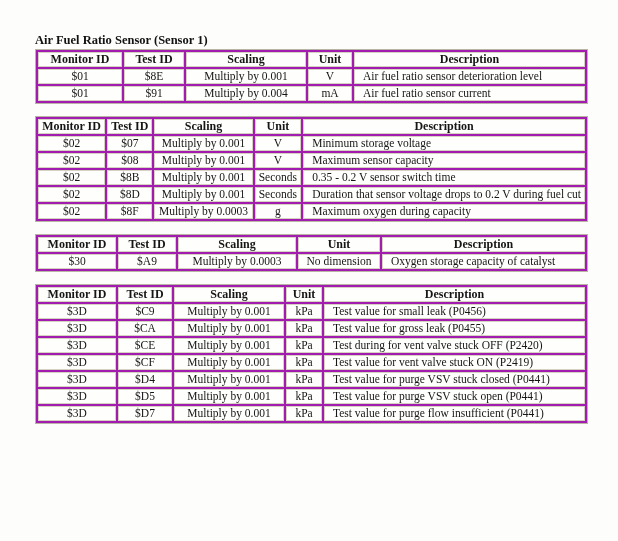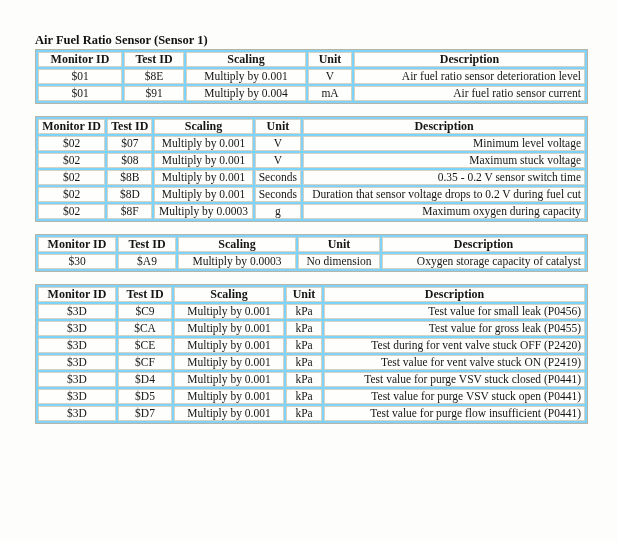--- a/index.html
+++ b/index.html
@@ -25,40 +25,40 @@
     font-weight: bold;
     font-size: 12.5px;
     line-height: 14px;
     margin: 0 0 2px 0;
     color: #121212;
   }
   table.data-table {
     border-collapse: separate;
     border-spacing: 2px;
     width: 553px;
-    background: #7dd3fc;
+    background: #a21caf;
     border: 1px solid #b9b5a5;
   }
   table.data-table th, table.data-table td {
     border: 1px solid #d6d2c2;
     background: #fefefc;
     padding: 0 3px;
     font-size: 11.5px;
     line-height: 13px;
     text-align: center;
     white-space: nowrap;
     overflow: hidden;
     color: #161616;
   }
   table.data-table th {
     font-weight: bold;
     font-size: 12px;
   }
   
-  table.data-table td:nth-child(5) { text-align: right; padding-left: 8px; }
+  table.data-table td:nth-child(5) { text-align: left; padding-left: 8px; }
 
   
   .tbl-afr      th:nth-child(1) { width: 76px; }
   .tbl-afr      th:nth-child(2) { width: 52px; }
   .tbl-afr      th:nth-child(3) { width: 112px; }
   .tbl-afr      th:nth-child(4) { width: 36px; }
 
   .tbl-ho2s     th:nth-child(1) { width: 62px; }
   .tbl-ho2s     th:nth-child(2) { width: 38px; }
   .tbl-ho2s     th:nth-child(3) { width: 98px; }
@@ -118,28 +118,28 @@
             <th>Unit</th>
             <th>Description</th>
           </tr>
         </thead>
         <tbody>
           <tr>
             <td>$02</td>
             <td>$07</td>
             <td>Multiply by 0.001</td>
             <td>V</td>
-            <td>Minimum level voltage</td>
+            <td>Minimum storage voltage</td>
           </tr>
           <tr>
             <td>$02</td>
             <td>$08</td>
             <td>Multiply by 0.001</td>
             <td>V</td>
-            <td>Maximum stuck voltage</td>
+            <td>Maximum sensor capacity</td>
           </tr>
           <tr>
             <td>$02</td>
             <td>$8B</td>
             <td>Multiply by 0.001</td>
             <td>Seconds</td>
             <td>0.35 - 0.2 V sensor switch time</td>
           </tr>
           <tr>
             <td>$02</td>

